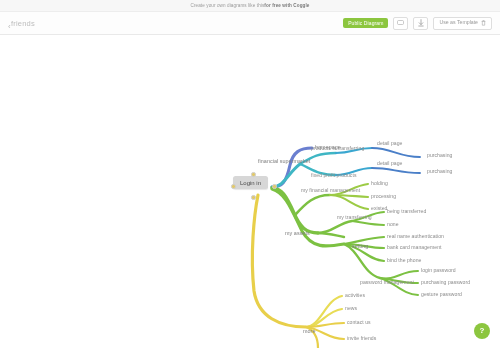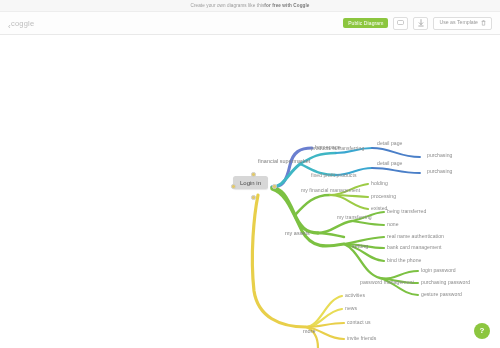--- a/index.html
+++ b/index.html
@@ -111,21 +111,21 @@
 <body>
 
 <div id="promo-bar">
   <span>Create your own diagrams like this </span>
     <b>for free with Coggle</b>
 </div>
 
 <div id="app-header">
   <div id="brand">
     <span class="chevron-left">‹</span>
-    <span id="brand-name">coggle</span>
+    <span id="brand-name">friends</span>
   </div>
   <div id="header-right">
     <span id="public-badge">Public Diagram</span>
     <span class="icon-btn">
       <svg width="7" height="6" viewBox="0 0 7 6">
           <rect x="0.5" y="0.5" width="6" height="4" rx="1" fill="none" stroke="#b5b5b5" stroke-width="0.7"></rect>
         </svg>
     </span>
     <span class="icon-btn">
       <svg width="6" height="8" viewBox="0 0 6 8">

